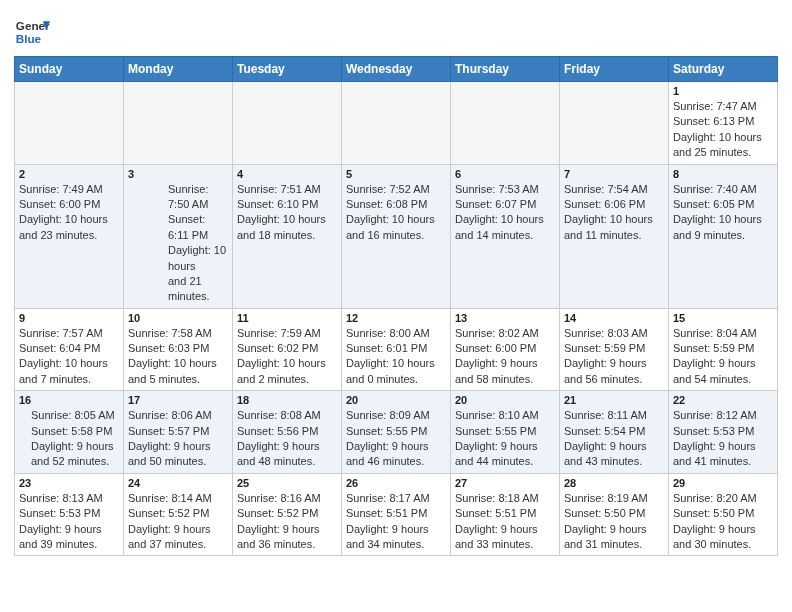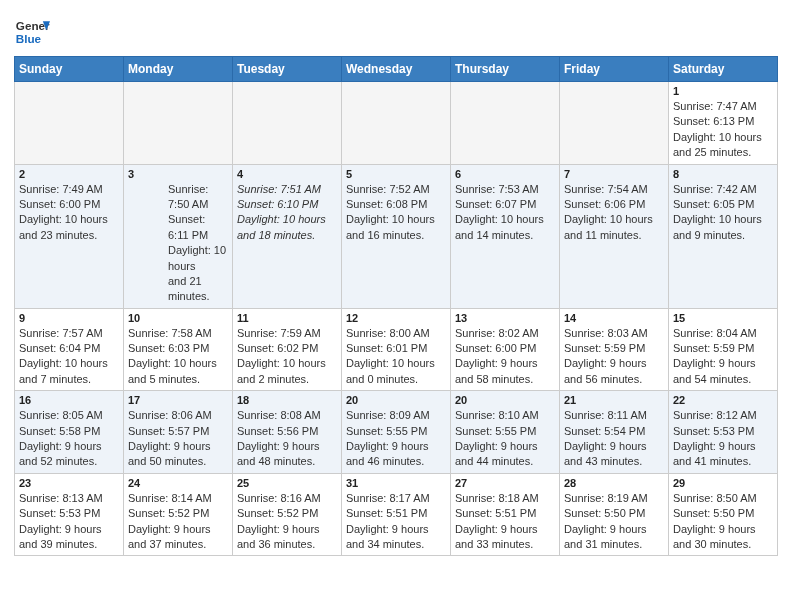--- a/index.html
+++ b/index.html
@@ -151,21 +151,21 @@
           </td>
           <td>
             <span class="day-number">3</span>
             <div class="day-info" style="white-space: pre-line; margin-left: 40px;">Sunrise: 7:50 AM
 Sunset: 6:11 PM
 Daylight: 10 hours
 and 21 minutes.</div>
           </td>
           <td>
             <span class="day-number">4</span>
-            <div class="day-info" style="white-space: pre-line; font-style: italic;">Sunrise: 7:51 AM
+            <div class="day-info" style="white-space: pre-line;">Sunrise: 7:51 AM
 Sunset: 6:10 PM
 Daylight: 10 hours
 and 18 minutes.</div>
           </td>
           <td>
             <span class="day-number">5</span>
             <div class="day-info" style="white-space: pre-line;">Sunrise: 7:52 AM
 Sunset: 6:08 PM
 Daylight: 10 hours
 and 16 minutes.</div>
@@ -179,21 +179,21 @@
           </td>
           <td>
             <span class="day-number">7</span>
             <div class="day-info" style="white-space: pre-line;">Sunrise: 7:54 AM
 Sunset: 6:06 PM
 Daylight: 10 hours
 and 11 minutes.</div>
           </td>
           <td>
             <span class="day-number">8</span>
-            <div class="day-info" style="white-space: pre-line;">Sunrise: 7:42 AM
+            <div class="day-info" style="white-space: pre-line;">Sunrise: 7:40 AM
 Sunset: 6:05 PM
 Daylight: 10 hours
 and 9 minutes.</div>
           </td>
         </tr>
         <tr>
           <td>
             <span class="day-number">9</span>
             <div class="day-info" style="white-space: pre-line;">Sunrise: 7:57 AM
 Sunset: 6:04 PM
@@ -239,21 +239,21 @@
             <span class="day-number">15</span>
             <div class="day-info" style="white-space: pre-line;">Sunrise: 8:04 AM
 Sunset: 5:59 PM
 Daylight: 9 hours
 and 54 minutes.</div>
           </td>
         </tr>
         <tr class="alt-row">
           <td>
             <span class="day-number">16</span>
-            <div class="day-info" style="white-space: pre-line;">Sunrise: 8:05 AM
+            <div class="day-info" style="white-space: pre-line; margin-left: 12px;">Sunrise: 8:05 AM
 Sunset: 5:58 PM
 Daylight: 9 hours
 and 52 minutes.</div>
           </td>
           <td>
             <span class="day-number">17</span>
             <div class="day-info" style="white-space: pre-line;">Sunrise: 8:06 AM
 Sunset: 5:57 PM
 Daylight: 9 hours
 and 50 minutes.</div>
@@ -310,21 +310,21 @@
 and 37 minutes.</div>
           </td>
           <td>
             <span class="day-number">25</span>
             <div class="day-info" style="white-space: pre-line;">Sunrise: 8:16 AM
 Sunset: 5:52 PM
 Daylight: 9 hours
 and 36 minutes.</div>
           </td>
           <td>
-            <span class="day-number">31</span>
+            <span class="day-number">26</span>
             <div class="day-info" style="white-space: pre-line;">Sunrise: 8:17 AM
 Sunset: 5:51 PM
 Daylight: 9 hours
 and 34 minutes.</div>
           </td>
           <td>
             <span class="day-number">27</span>
             <div class="day-info" style="white-space: pre-line;">Sunrise: 8:18 AM
 Sunset: 5:51 PM
 Daylight: 9 hours
@@ -332,21 +332,21 @@
           </td>
           <td>
             <span class="day-number">28</span>
             <div class="day-info" style="white-space: pre-line;">Sunrise: 8:19 AM
 Sunset: 5:50 PM
 Daylight: 9 hours
 and 31 minutes.</div>
           </td>
           <td>
             <span class="day-number">29</span>
-            <div class="day-info" style="white-space: pre-line;">Sunrise: 8:50 AM
+            <div class="day-info" style="white-space: pre-line;">Sunrise: 8:20 AM
 Sunset: 5:50 PM
 Daylight: 9 hours
 and 30 minutes.</div>
           </td>
         </tr>
       </tbody>
   </table>
 </div>
 
 </body></html>

